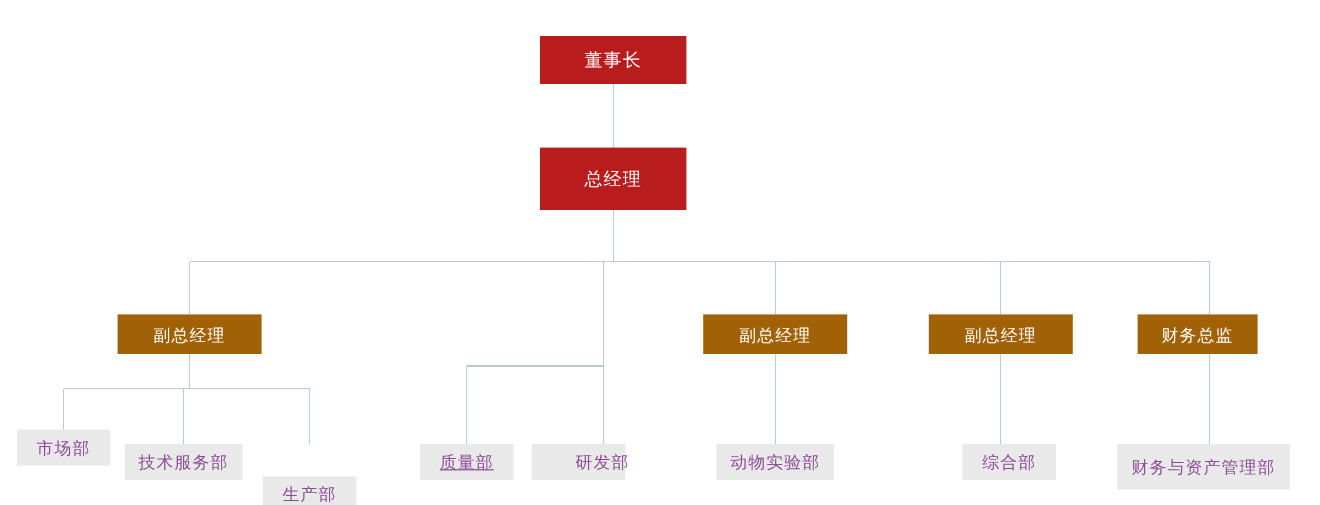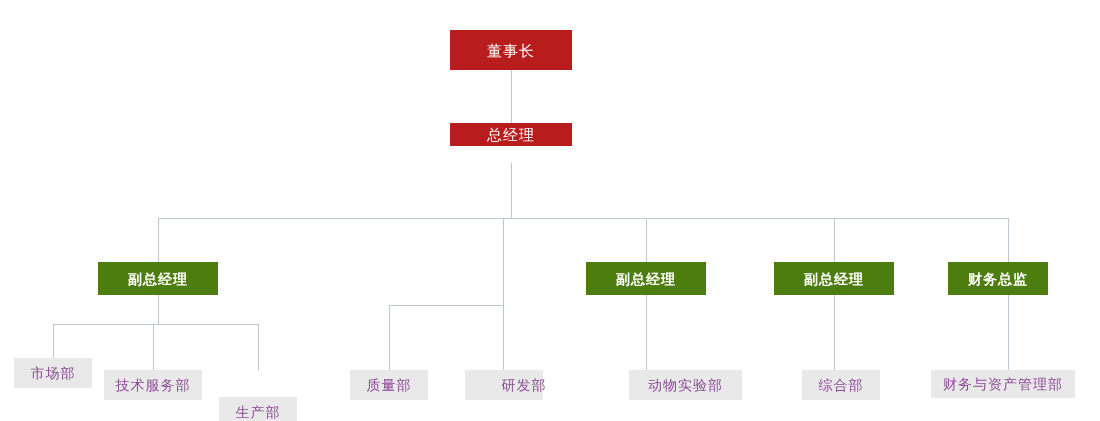--- a/index.html
+++ b/index.html
@@ -36,24 +36,23 @@
     white-space: nowrap;
     letter-spacing: 1px;
     line-height: 1;
   }
   .node-l1 {
     background: #b91c1c;
     color: #ffffff;
     font-size: 15px;
   }
   .node-l2 {
-    background: #4d7c0f;
+    background: #a16207;
     color: #ffffff;
     font-size: 14px;
-    font-weight: bold;
   }
   .node-leaf {
     background: #e9e9e9;
     color: #8c4a96;
     font-size: 14px;
   }
 </style>
 </head>
 <body>
 
@@ -78,21 +77,21 @@
       <polyline points="503,305 503,370" fill="none" stroke="#b9c8d2" stroke-width="1" shape-rendering="crispEdges"></polyline>
       <polyline points="646,295 646,370" fill="none" stroke="#b9c8d2" stroke-width="1" shape-rendering="crispEdges"></polyline>
       <polyline points="834,295 834,370" fill="none" stroke="#b9c8d2" stroke-width="1" shape-rendering="crispEdges"></polyline>
       <polyline points="1008,295 1008,370" fill="none" stroke="#b9c8d2" stroke-width="1" shape-rendering="crispEdges"></polyline>
     </svg>
 
   <div class="node node-l1" style="left: 450px; top: 30px; width: 122px; height: 40px;">
     <span>董事长</span>
   </div>
 
-  <div class="node node-l1" style="left: 450px; top: 123px; width: 122px; height: 23px;">
+  <div class="node node-l1" style="left: 450px; top: 123px; width: 122px; height: 52px;">
     <span>总经理</span>
   </div>
 
   <div class="node node-l2" style="left: 98px; top: 262px; width: 120px; height: 33px;">
     <span>副总经理</span>
   </div>
 
   <div class="node node-l2" style="left: 586px; top: 262px; width: 120px; height: 33px;">
     <span>副总经理</span>
   </div>
@@ -110,33 +109,33 @@
   </div>
 
   <div class="node node-leaf" style="left: 104px; top: 370px; width: 98px; height: 30px; text-align: right;">
     <span>技术服务部</span>
   </div>
 
   <div class="node node-leaf" style="left: 219px; top: 370px; width: 78px; height: 30px; margin-top: 27px;">
     <span>生产部</span>
   </div>
 
-  <div class="node node-leaf" style="left: 350px; top: 370px; width: 78px; height: 30px;">
+  <div class="node node-leaf" style="left: 350px; top: 370px; width: 78px; height: 30px; text-decoration: underline;">
     <span>质量部</span>
   </div>
 
-  <div class="node node-leaf" style="left: 465px; top: 370px; width: 78px; height: 30px; padding-left: 40px;">
+  <div class="node node-leaf" style="left: 443px; top: 370px; width: 78px; height: 30px; padding-left: 40px;">
     <span>研发部</span>
   </div>
 
-  <div class="node node-leaf" style="left: 629px; top: 370px; width: 113px; height: 30px;">
+  <div class="node node-leaf" style="left: 597px; top: 370px; width: 98px; height: 30px;">
     <span>动物实验部</span>
   </div>
 
   <div class="node node-leaf" style="left: 802px; top: 370px; width: 78px; height: 30px;">
     <span>综合部</span>
   </div>
 
-  <div class="node node-leaf" style="left: 931px; top: 370px; width: 144px; height: 28px;">
+  <div class="node node-leaf" style="left: 931px; top: 370px; width: 144px; height: 38px;">
     <span>财务与资产管理部</span>
   </div>
 
 </div>
 
 </body></html>

